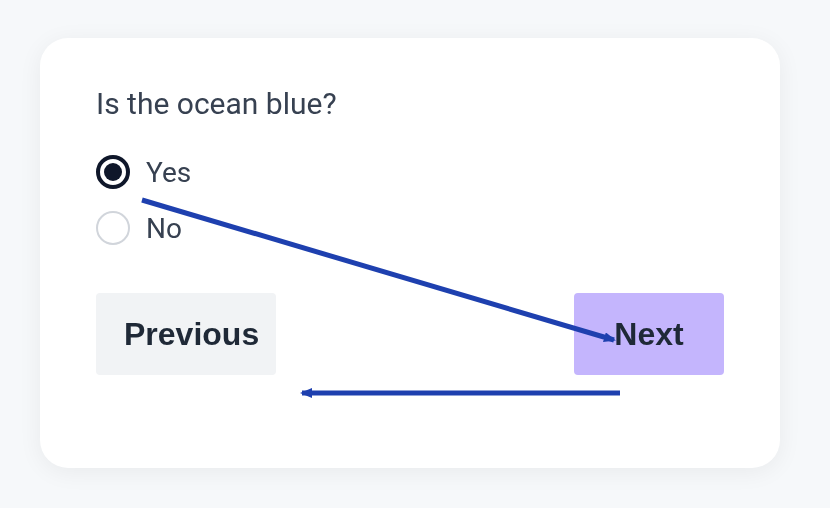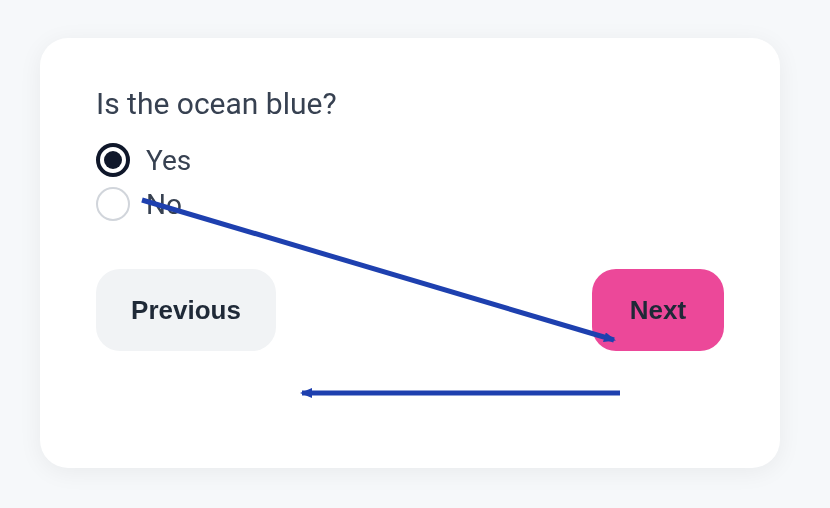--- a/index.html
+++ b/index.html
@@ -47,20 +47,21 @@
   .options {
     display: flex;
     flex-direction: column;
     gap: 10px;
     margin-bottom: 48px;
   }
   .option {
     display: flex;
     align-items: center;
     gap: 16px;
+    margin-top: 12px;
   }
   .radio {
     width: 34px;
     height: 34px;
     border-radius: 50%;
     border: 2px solid #d1d5db;
     flex: 0 0 auto;
     position: relative;
     background: #fff;
   }
@@ -83,35 +84,35 @@
     color: #374151;
   }
   .buttons {
     display: flex;
     justify-content: space-between;
     align-items: center;
   }
   .btn {
     height: 82px;
     border: none;
-    border-radius: 24px;
-    font-size: 26px;
+    border-radius: 4px;
+    font-size: 32px;
     font-weight: 700;
     padding: 0 28px;
     cursor: pointer;
   }
   .btn-prev {
     background: #f1f3f5;
     color: #1f2937;
     width: 180px;
   }
   .btn-next {
-    background: #ec4899;
+    background: #c4b5fd;
     color: #1f2937;
-    width: 132px;
+    width: 150px;
   }
   svg.overlay {
     position: absolute;
     left: 0;
     top: 0;
     pointer-events: none;
   }
 </style>
 </head>
 <body>

